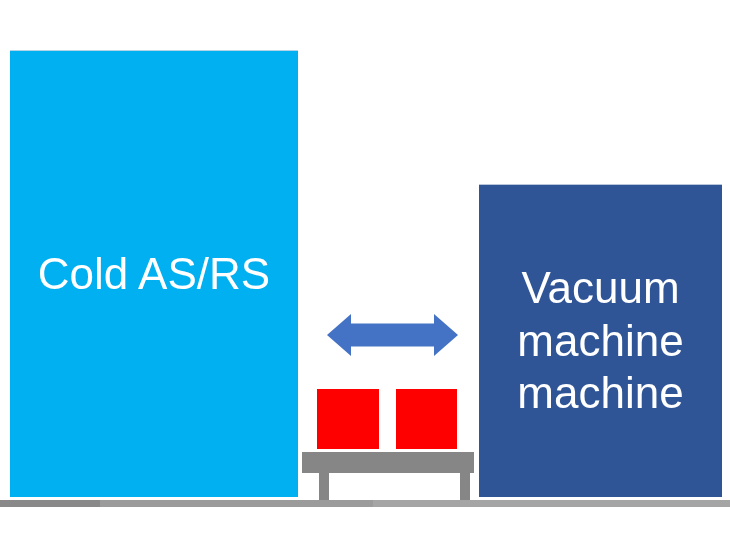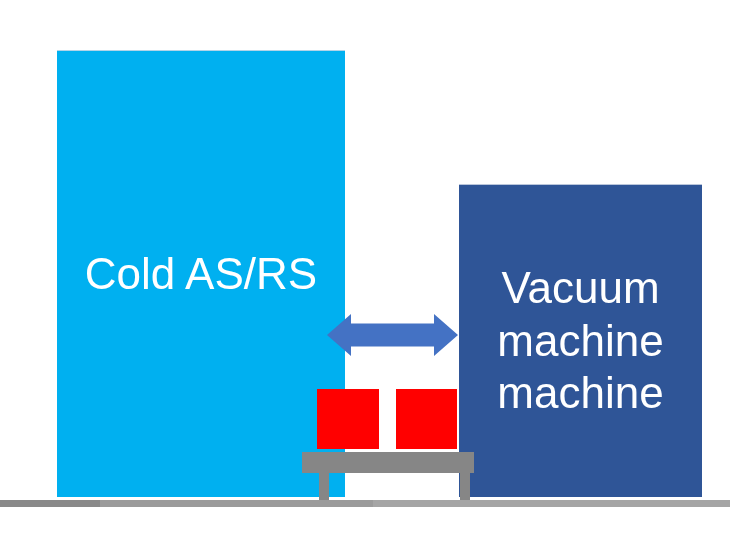--- a/index.html
+++ b/index.html
@@ -14,29 +14,29 @@
     position: absolute;
     display: flex;
     align-items: center;
     justify-content: center;
     text-align: center;
     box-sizing: border-box;
     border-top: 1px solid rgba(210, 218, 230, 0.85);
   }
   .block-cold {
     left: 10px; top: 50px;
-    width: 288px; height: 447px; margin-left: 47px;
+    width: 288px; height: 447px;
   }
   .block-cold .block-label {
     font-size: 44px;
     line-height: 1.1;
     white-space: nowrap;
   }
   .block-vacuum {
-    left: 459px; top: 184px;
+    left: 479px; top: 184px;
     width: 243px; height: 313px;
   }
   .block-vacuum .block-label {
     font-size: 44px;
     line-height: 1.2;
   }
   .arrow {
     position: absolute;
     left: 327px; top: 314px;
     width: 131px; height: 42px;

